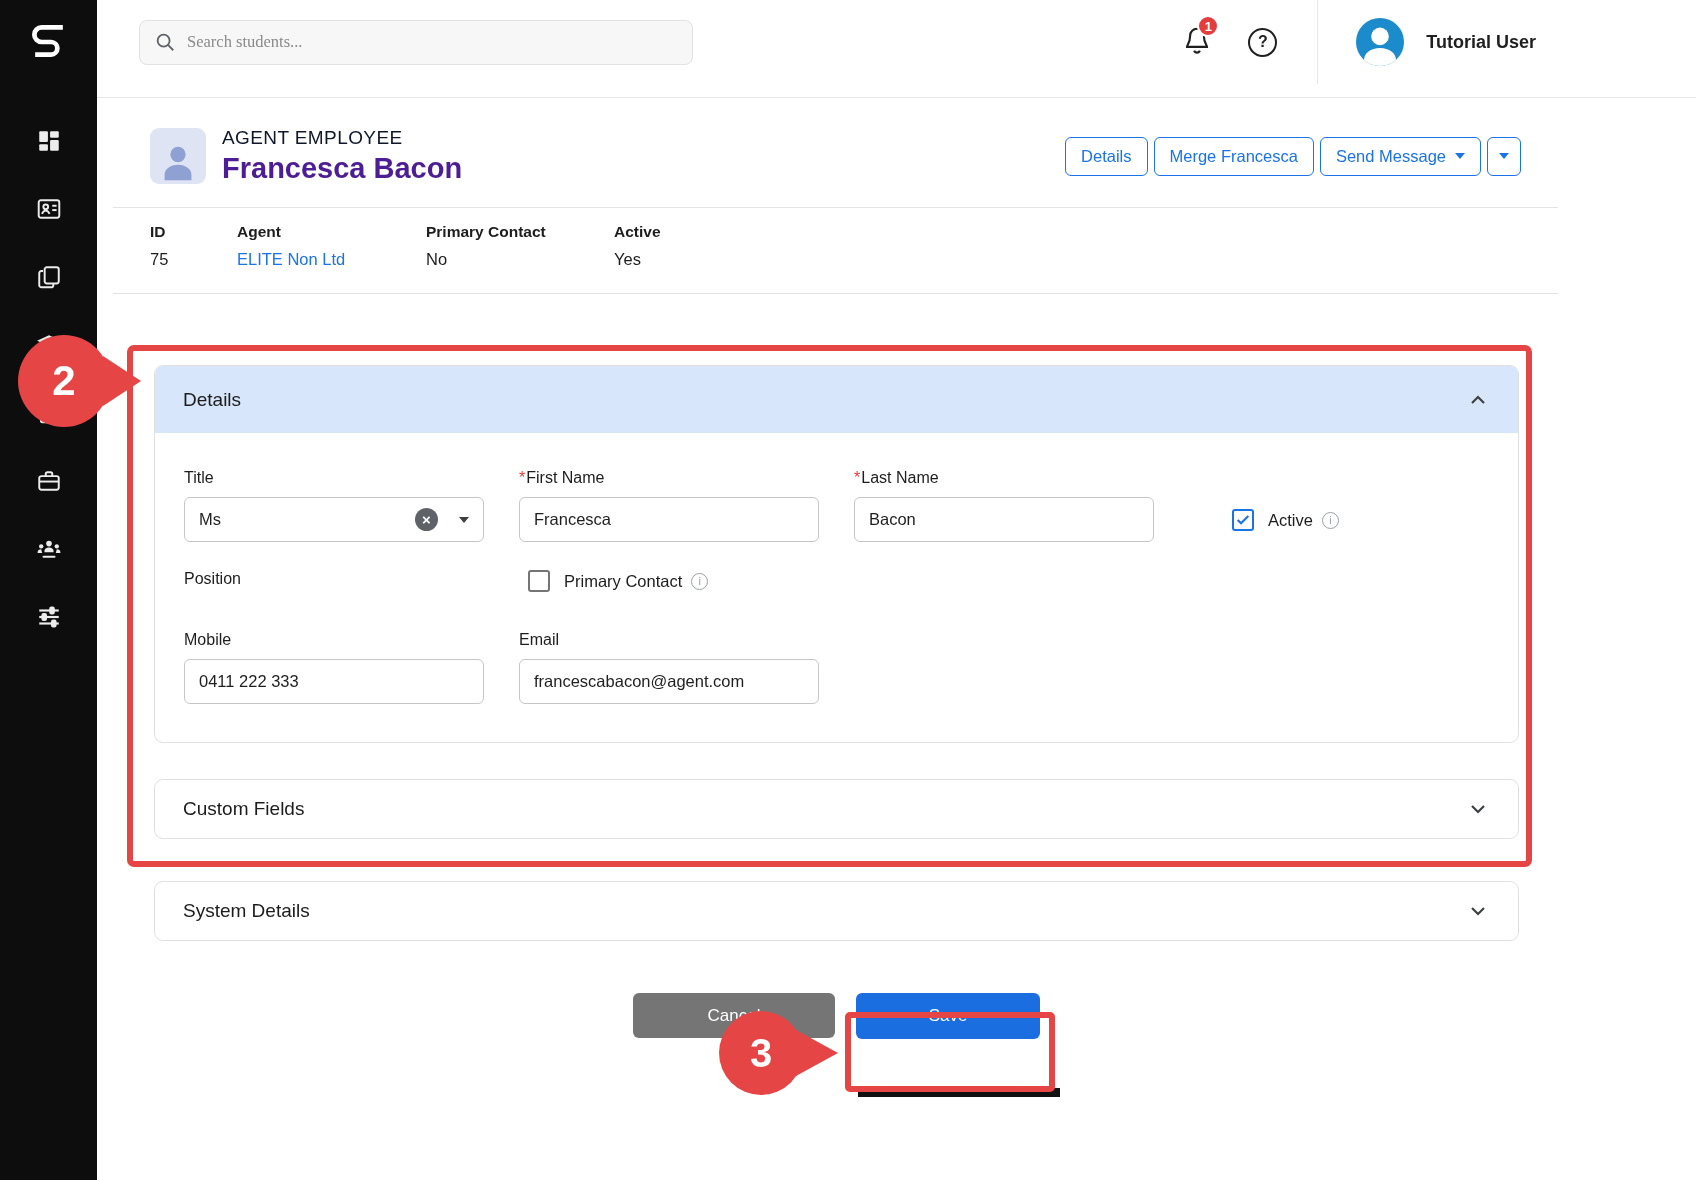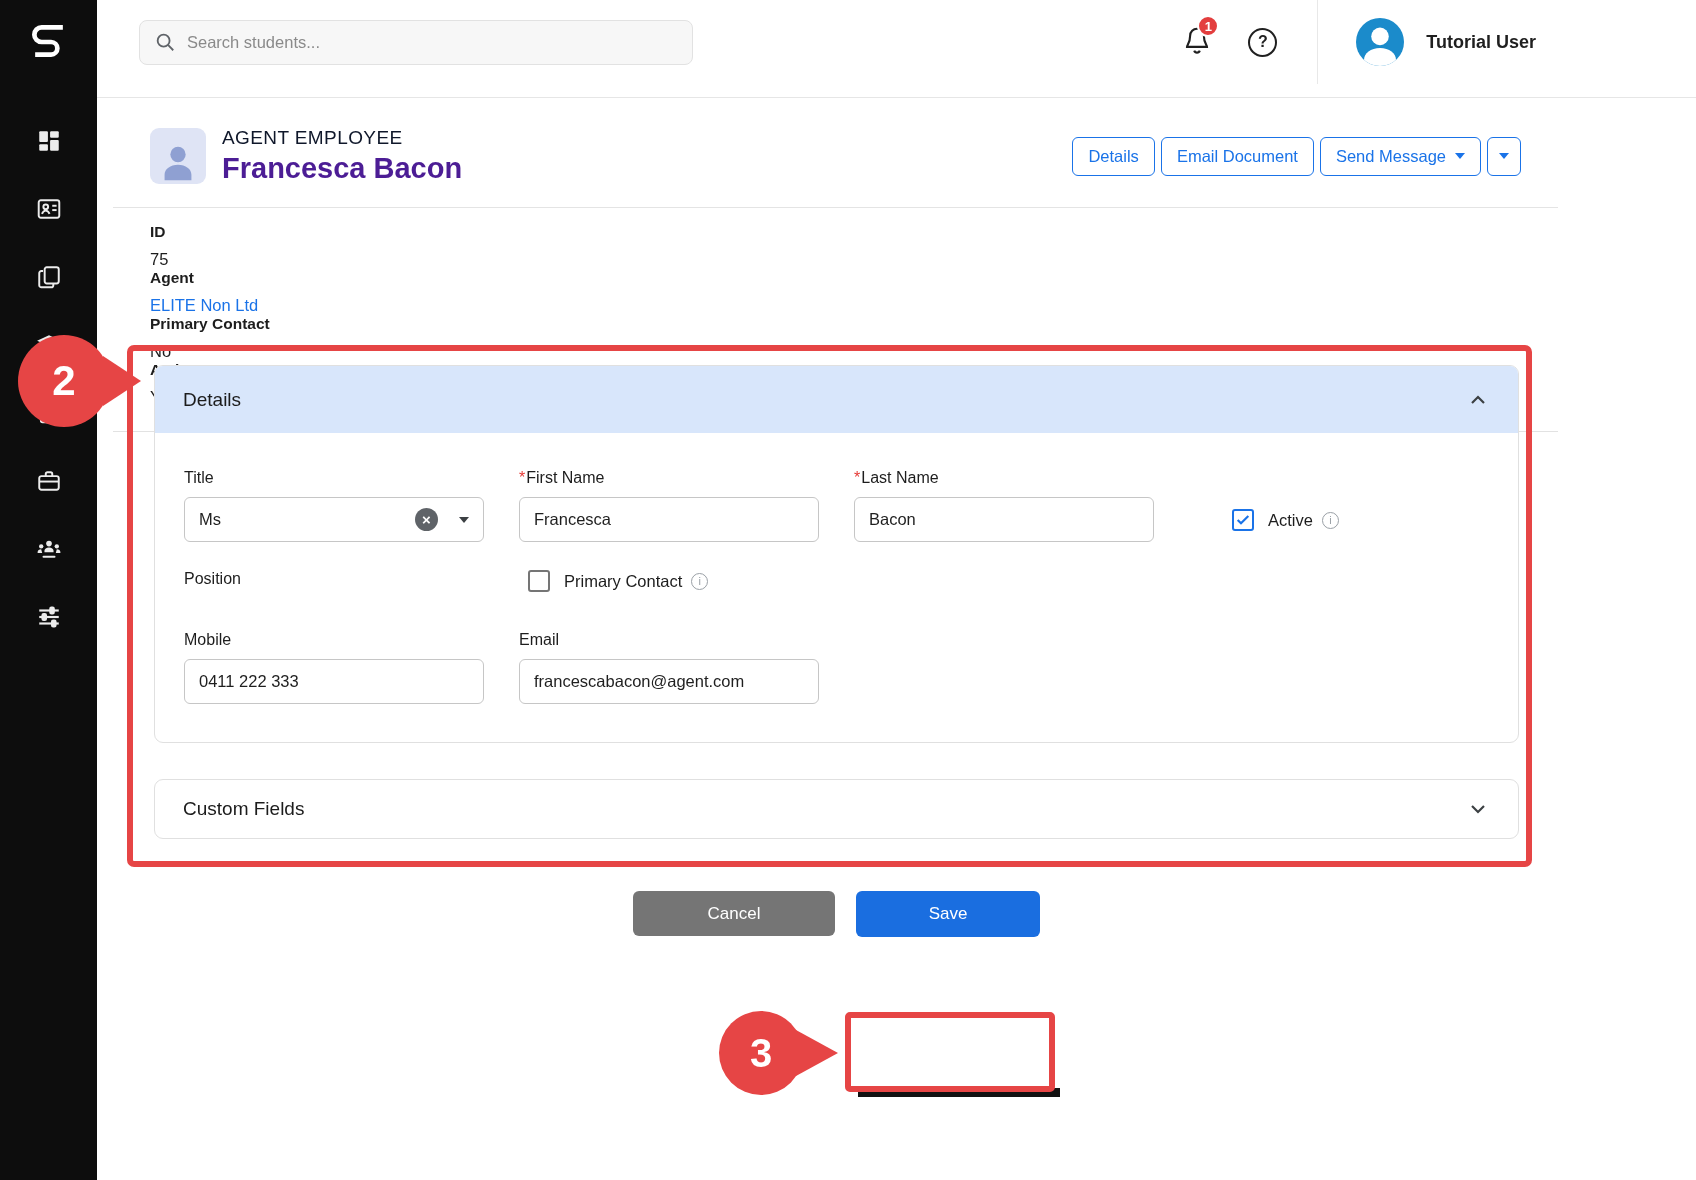--- a/index.html
+++ b/index.html
@@ -14,21 +14,21 @@
   .nav-item { width:28px; height:28px; display:flex; align-items:center; justify-content:center; cursor:pointer; }
   .nav-item svg { width:26px; height:26px; }
 
   
   .topbar { position:absolute; left:97px; top:0; width:1599px; height:84px; background:#fff;
             display:flex; align-items:center; padding:0 160px 0 42px; }
   .search { width:554px; height:45px; background:#f7f7f7; border:1px solid #e2e2e2; border-radius:8px;
             display:flex; align-items:center; padding:0 14px; gap:11px; }
   .search svg { width:22px; height:22px; flex:0 0 auto; }
   .search input { border:none; outline:none; background:transparent; font-size:16.5px; color:#737373; width:100%;
-                  font-family:Liberation Sans, sans-serif; }
+                  font-family:Liberation Serif, serif; }
   .search input::placeholder { color:#8a8a8a; }
   .topbar-right { margin-left:auto; display:flex; align-items:center; }
   .bell-wrap { position:relative; margin-right:36px; cursor:pointer; }
   .badge { position:absolute; top:-10px; left:15px; min-width:22px; height:22px; background:#e33e3e; border-radius:50%;
            color:#fff; font-size:13px; font-weight:bold; display:flex; align-items:center; justify-content:center;
            border:2px solid #fff; padding:0 3px; }
   .help { width:29px; height:29px; border:2.5px solid #202020; border-radius:50%; display:flex; align-items:center;
           justify-content:center; font-size:16px; font-weight:bold; color:#202020; margin-right:40px; cursor:pointer; }
   .tb-divider { width:1px; height:84px; background:#e8e8e8; margin-right:38px; }
   .avatar { width:48px; height:48px; border-radius:50%; overflow:hidden; background:#1b8bcb; margin-right:22px; cursor:pointer; }
@@ -44,21 +44,21 @@
   .eh-type { font-size:19px; color:#0f172a; letter-spacing:.4px; }
   .eh-name { font-size:29px; font-weight:bold; color:#4c1d95; margin-top:3px; }
   .eh-actions { margin-left:auto; display:flex; gap:6px; align-items:center; }
   .btn-outline { height:39px; border:1px solid #1a73e8; border-radius:6px; background:#fff; color:#1a73e8;
                  font-size:16.5px; padding:0 15px; display:flex; align-items:center; gap:9px; cursor:pointer;
                  font-family:"Liberation Sans", sans-serif; }
   .btn-outline.caret-only { padding:0 11px; }
   .caret-down { width:0; height:0; border-left:5px solid transparent; border-right:5px solid transparent;
                 border-top:6px solid currentColor; }
   .eh-divider { border-top:1px solid #e4e4e4; }
-  .eh-meta { display:flex; padding:15px 37px 0;flex-direction:column; }
+  .eh-meta { display:flex; padding:15px 37px 0; }
   .meta-col.meta-id { width:87px; } .meta-col.meta-agent { width:189px; } .meta-col.meta-pc { width:188px; }
   .meta-label { font-size:15.5px; font-weight:bold; color:#1d1d1d; }
   .meta-value { font-size:16.5px; color:#1d1d1d; margin-top:9px; }
   .meta-value.link { color:#1a73e8; cursor:pointer; }
 
   
   .sections { position:absolute; left:154px; top:365px; width:1365px; }
   .card { border:1px solid #e0e0e0; border-radius:9px; background:#fff; }
   .acc-header { height:67px; display:flex; align-items:center; padding:0 28px; font-size:19px; color:#1c1c1c; cursor:pointer; }
   .details-card .acc-header { background:#d8e6fb; border-radius:8px 8px 0 0; }
@@ -230,21 +230,21 @@
             <circle cx="12" cy="8.6" r="4" fill="#8fa0d2"></circle>
             <path d="M12 14c-4 0-7 2.3-7 5.2V22h14v-2.8c0-2.9-3-5.2-7-5.2z" fill="#8fa0d2"></path>
           </svg>
       </div>
       <div>
         <div class="eh-type">AGENT EMPLOYEE</div>
         <div class="eh-name">Francesca Bacon</div>
       </div>
       <div class="eh-actions">
         <button class="btn-outline">Details</button>
-        <button class="btn-outline">Email Document</button>
+        <button class="btn-outline">Merge Francesca</button>
         <button class="btn-outline">
           <span>Send Message</span>
           <span class="caret-down"></span>
         </button>
         <button class="btn-outline caret-only">
           <span class="caret-down"></span>
         </button>
       </div>
     </div>
     <div class="eh-divider"></div>
@@ -344,20 +344,30 @@
       <div class="acc-header">
         <span>Custom Fields</span>
         <span class="chevron">
           <svg viewBox="0 0 24 24" fill="none" stroke="#3c4043" stroke-width="2.2">
               <polyline points="6 9 12 15 18 9"></polyline>
             </svg>
         </span>
       </div>
     </div>
 
+    <div class="card collapsed-card system-card">
+      <div class="acc-header">
+        <span>System Details</span>
+        <span class="chevron">
+          <svg viewBox="0 0 24 24" fill="none" stroke="#3c4043" stroke-width="2.2">
+              <polyline points="6 9 12 15 18 9"></polyline>
+            </svg>
+        </span>
+      </div>
+    </div>
 
     <div class="footer">
       <button class="btn-cancel">Cancel</button>
       <button class="btn-save">Save</button>
     </div>
 
   </div>
 
   <div class="cutoff-bar"></div>
   <div class="anno anno-box-main"></div>

